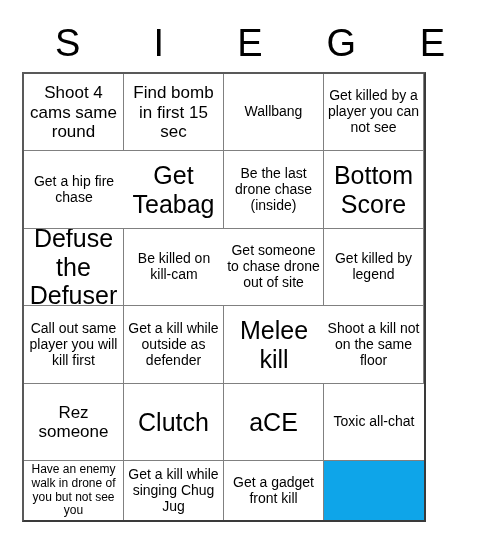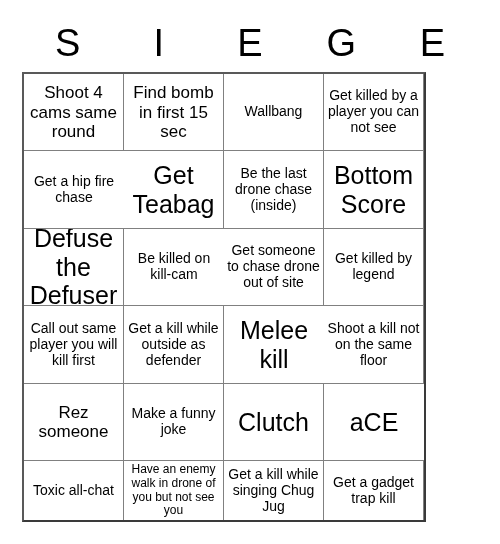--- a/index.html
+++ b/index.html
@@ -150,36 +150,33 @@
     <div class="cell">
         <span class="cell-text fs-xl">Melee kill</span>
       </div>
     <div class="cell">
         <span class="cell-text fs-sm">Shoot a kill not on the same floor</span>
       </div>
     <div class="cell">
         <span class="cell-text fs-md">Rez someone</span>
       </div>
     <div class="cell">
-        <span class="cell-text fs-lg">Make a funny joke</span>
-      </div>
-    <div class="cell">
         <span class="cell-text fs-xl">Clutch</span>
       </div>
 
     <div class="cell">
         <span class="cell-text fs-xl">aCE</span>
       </div>
     <div class="cell">
         <span class="cell-text fs-lg">Toxic all-chat</span>
       </div>
     <div class="cell">
         <span class="cell-text fs-xs">Have an enemy walk in drone of you but not see you</span>
       </div>
     <div class="cell">
         <span class="cell-text fs-sm">Get a kill while singing Chug Jug</span>
       </div>
     <div class="cell">
-        <span class="cell-text fs-lg">Get a gadget trap kill</span>
+        <span class="cell-text fs-lg">Get a gadget front kill</span>
       </div>
 
   </div>
 </div>
 
 </body></html>

